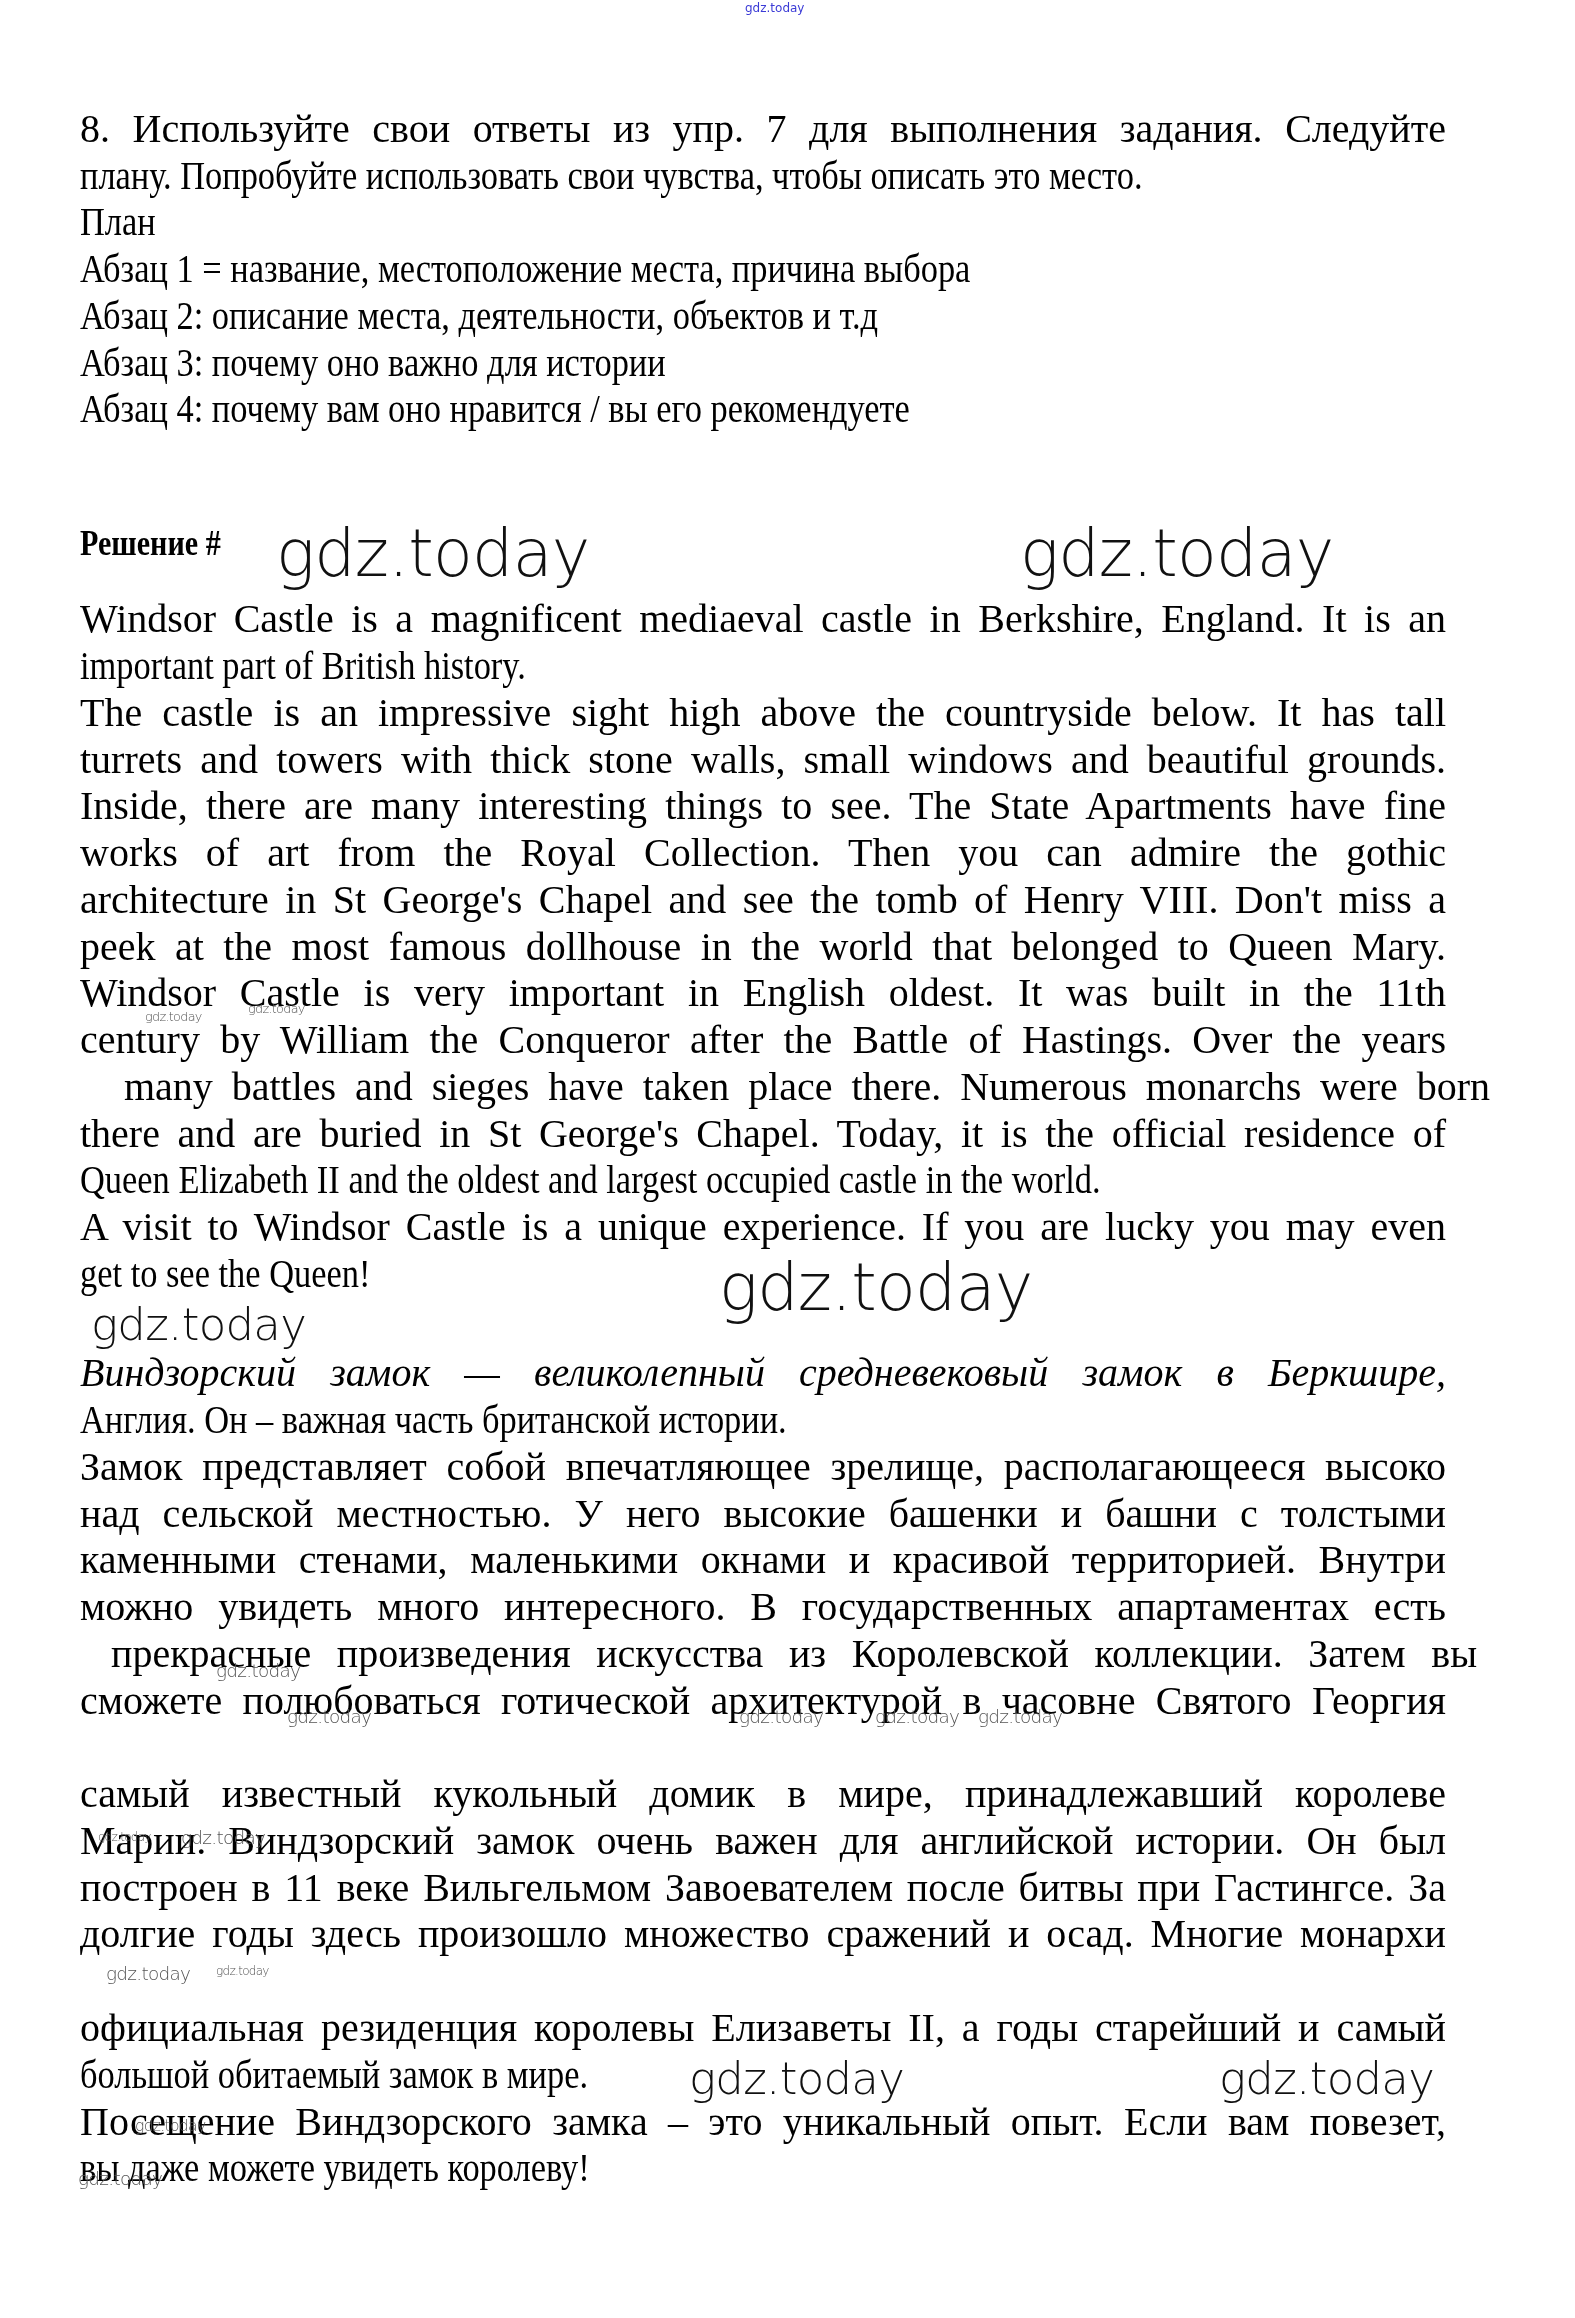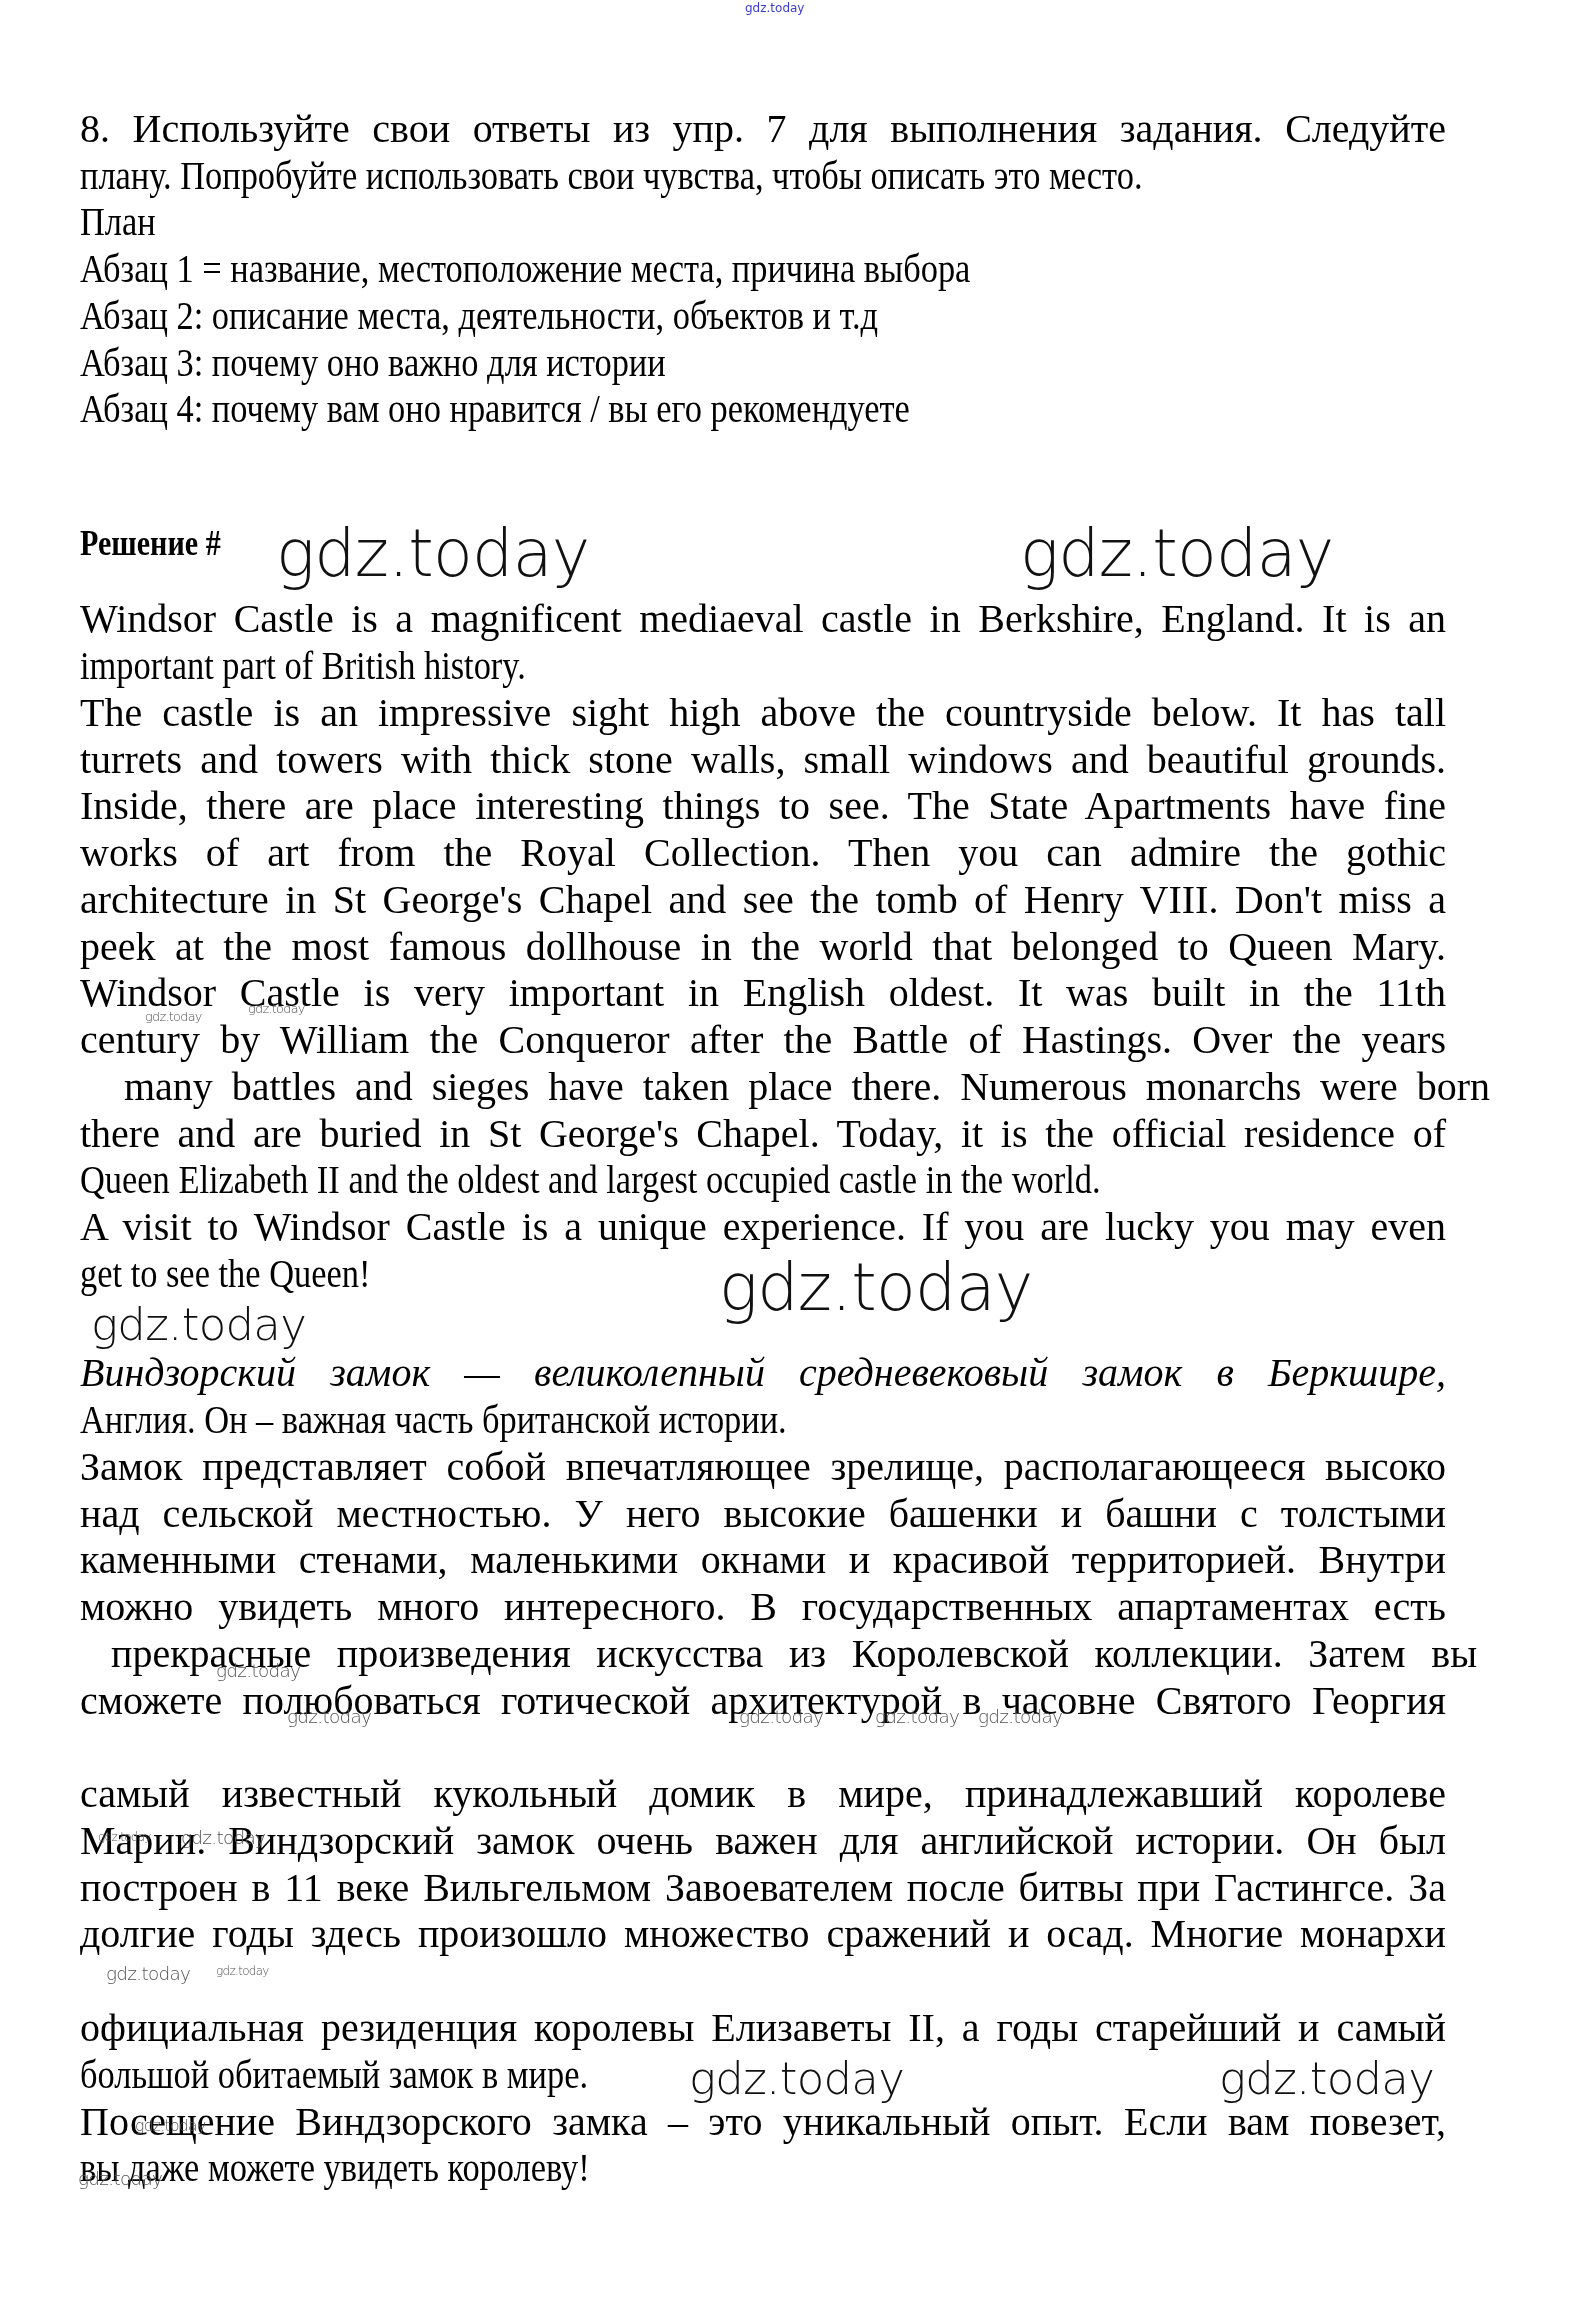--- a/index.html
+++ b/index.html
@@ -28,21 +28,21 @@
   <div class="line" style="top: 292px; white-space: nowrap; transform: scaleX(0.86);">Абзац 2: описание места, деятельности, объектов и т.д</div>
   <div class="line" style="top: 339px; white-space: nowrap; transform: scaleX(0.86);">Абзац 3: почему оно важно для истории</div>
   <div class="line" style="top: 385px; white-space: nowrap; transform: scaleX(0.86);">Абзац 4: почему вам оно нравится / вы его рекомендуете</div>
 
   <div class="line heading" style="top: 520px; white-space: nowrap; transform: scaleX(0.86);">Решение #</div>
 
   <div class="line just" style="top: 595px; white-space: nowrap;">Windsor Castle is a magnificent mediaeval castle in Berkshire, England. It is an</div>
   <div class="line" style="top: 642px; white-space: nowrap; transform: scaleX(0.86);">important part of British history.</div>
   <div class="line just" style="top: 689px; white-space: nowrap;">The castle is an impressive sight high above the countryside below. It has tall</div>
   <div class="line just" style="top: 736px; white-space: nowrap;">turrets and towers with thick stone walls, small windows and beautiful grounds.</div>
-  <div class="line just" style="top: 782px; white-space: nowrap;">Inside, there are place interesting things to see. The State Apartments have fine</div>
+  <div class="line just" style="top: 782px; white-space: nowrap;">Inside, there are many interesting things to see. The State Apartments have fine</div>
   <div class="line just" style="top: 829px; white-space: nowrap;">works of art from the Royal Collection. Then you can admire the gothic</div>
   <div class="line just" style="top: 876px; white-space: nowrap;">architecture in St George's Chapel and see the tomb of Henry VIII. Don't miss a</div>
   <div class="line just" style="top: 923px; white-space: nowrap;">peek at the most famous dollhouse in the world that belonged to Queen Mary.</div>
   <div class="line just" style="top: 969px; white-space: nowrap;">Windsor Castle is very important in English oldest. It was built in the 11th</div>
   <div class="line just" style="top: 1016px; white-space: nowrap;">century by William the Conqueror after the Battle of Hastings. Over the years</div>
   <div class="line just" style="top: 1063px; white-space: nowrap; margin-left: 44px;">many battles and sieges have taken place there. Numerous monarchs were born</div>
   <div class="line just" style="top: 1110px; white-space: nowrap;">there and are buried in St George's Chapel. Today, it is the official residence of</div>
   <div class="line" style="top: 1156px; white-space: nowrap; transform: scaleX(0.86);">Queen Elizabeth II and the oldest and largest occupied castle in the world.</div>
   <div class="line just" style="top: 1203px; white-space: nowrap;">A visit to Windsor Castle is a unique experience. If you are lucky you may even</div>
   <div class="line" style="top: 1250px; white-space: nowrap; transform: scaleX(0.86);">get to see the Queen!</div>

